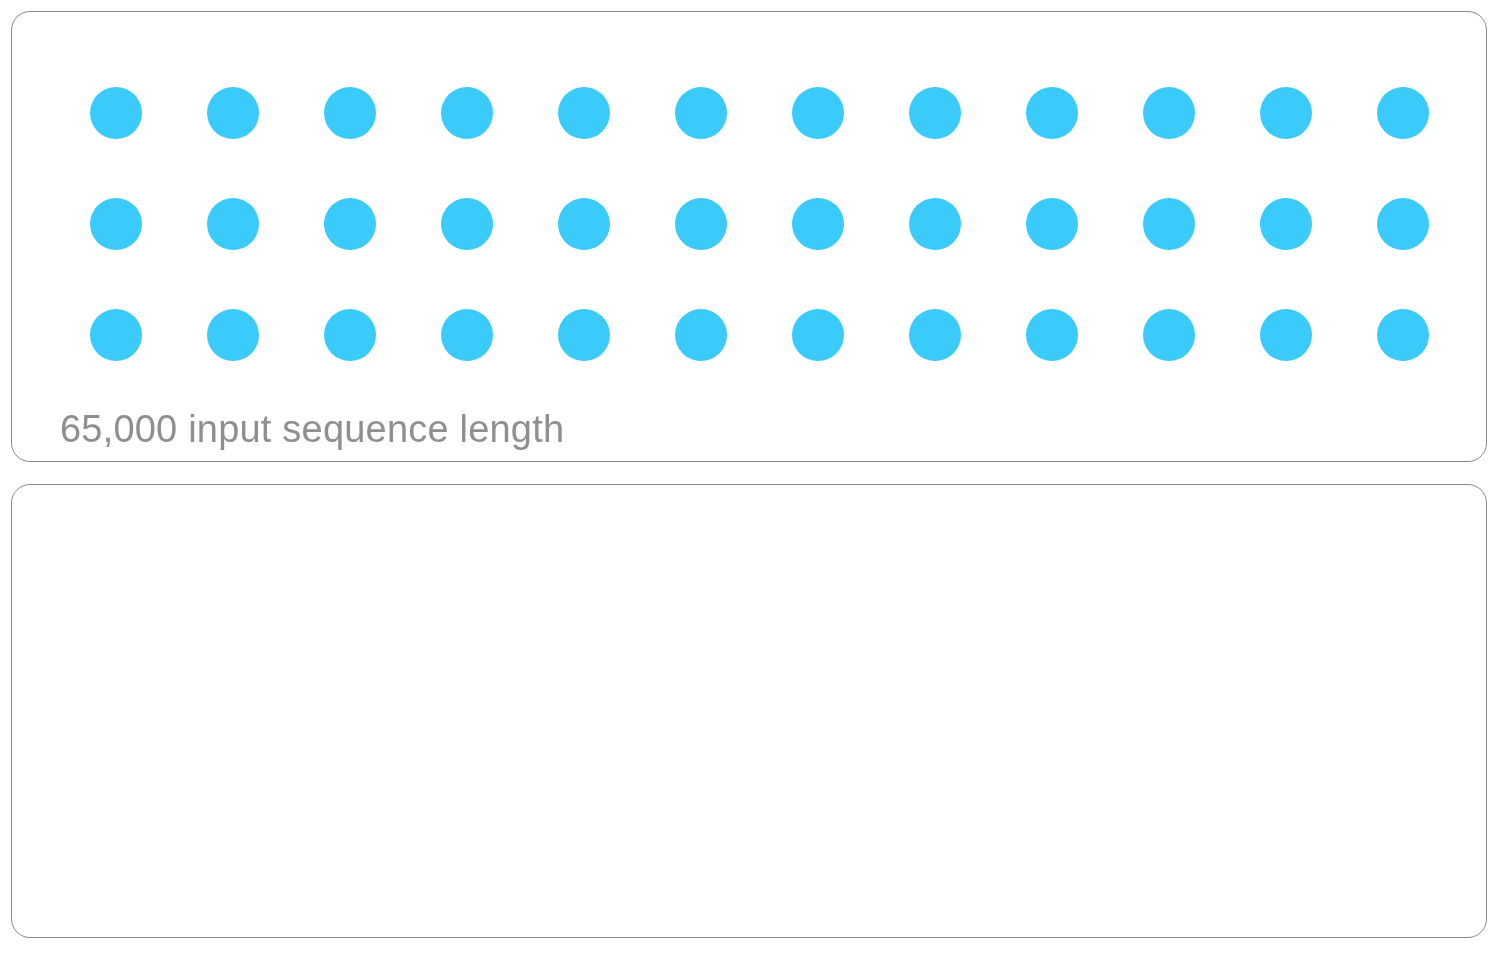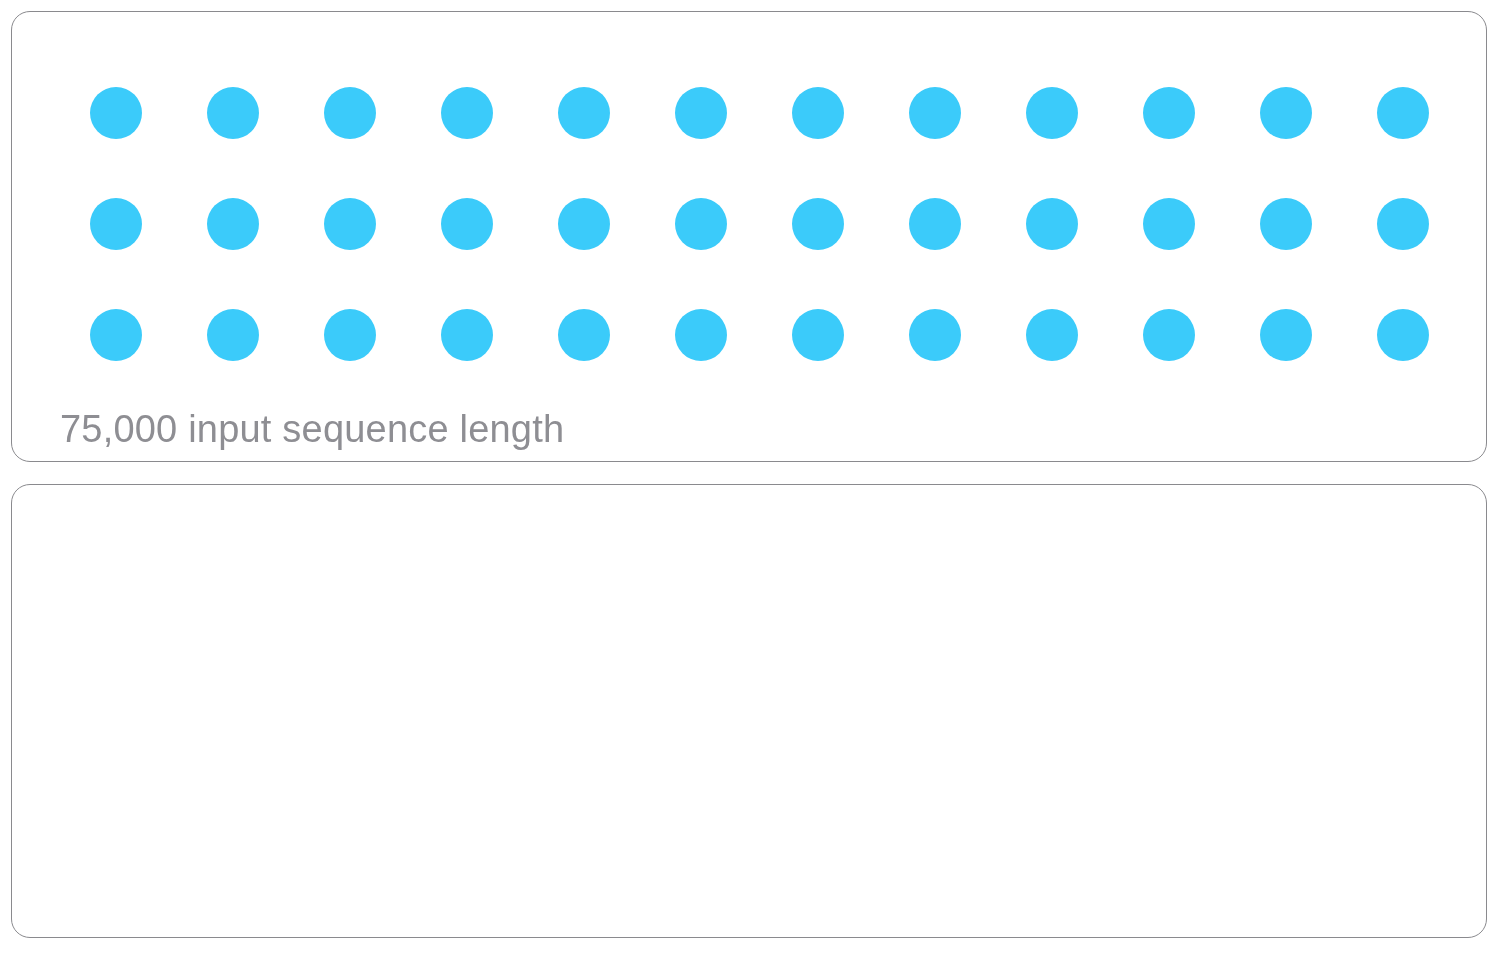--- a/index.html
+++ b/index.html
@@ -142,21 +142,21 @@
         <span class="dot" style="background: rgb(59, 203, 250); width: 52px; height: 52px;"></span>
         <span class="dot" style="background: rgb(59, 203, 250); width: 52px; height: 52px;"></span>
         <span class="dot" style="background: rgb(59, 203, 250); width: 52px; height: 52px;"></span>
         <span class="dot" style="background: rgb(59, 203, 250); width: 52px; height: 52px;"></span>
         <span class="dot" style="background: rgb(59, 203, 250); width: 52px; height: 52px;"></span>
         <span class="dot" style="background: rgb(59, 203, 250); width: 52px; height: 52px;"></span>
       </div>
 
     </div>
 
-    <div class="seq-label" id="label-input" style="color: rgb(142, 142, 147);">75,000 input sequence length</div>
+    <div class="seq-label" id="label-input" style="color: rgb(142, 142, 147);">65,000 input sequence length</div>
 
   </div>
 
   <div class="seq-card" id="card-output" style="border-color: rgb(138, 138, 142);">
 
     
 
     
 
   </div>

